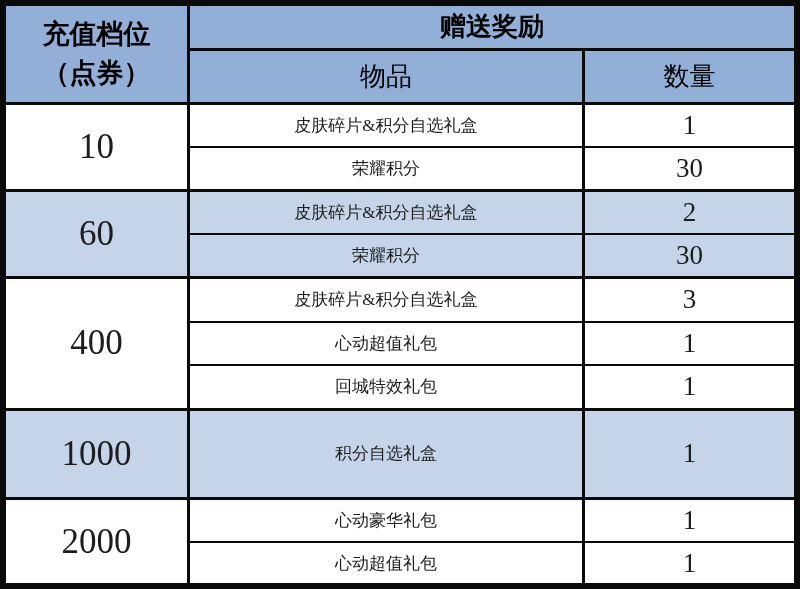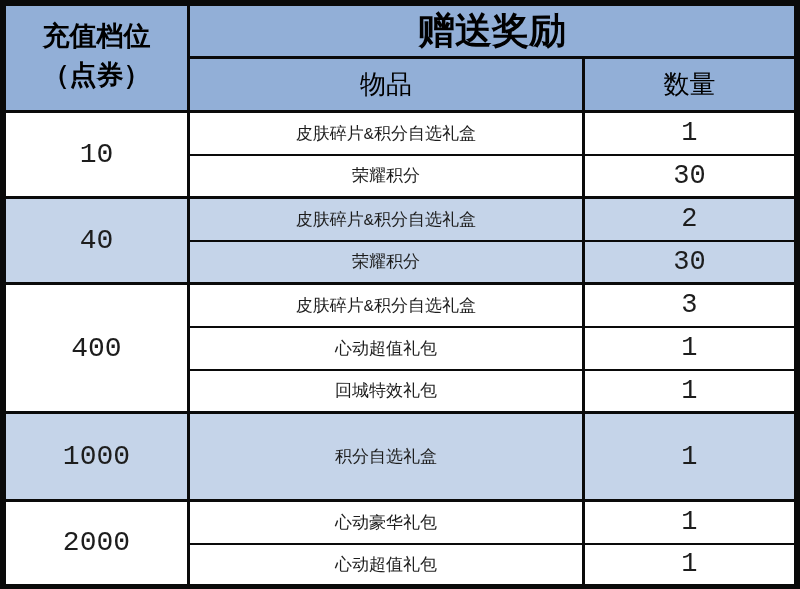--- a/index.html
+++ b/index.html
@@ -16,21 +16,21 @@
     width: 800px;
     height: 589px;
     overflow: hidden;
   }
   table.reward-table {
     width: 800px;
     height: 589px;
     border-collapse: collapse;
     table-layout: fixed;
     border: 6px solid var(--border);
-    font-family: Liberation Mono, monospace;
+    font-family: Liberation Serif, serif;
     color: var(--text);
   }
   col.c-tier { width: 184px; }
   col.c-item { width: 392px; }
   col.c-qty  { width: 212px; }
 
   th, td {
     border: 2px solid var(--border);
     border-left-width: 3px;
     border-right-width: 3px;
@@ -47,31 +47,31 @@
   }
   tr.h1 { height: 46px; }
   tr.h2 { height: 54px; }
   th.tier-head {
     font-weight: bold;
     font-size: 27px;
     line-height: 1.45;
   }
   th.rewards-head {
     font-weight: bold;
-    font-size: 37px;
+    font-size: 26px;
   }
   th.sub-head {
     font-weight: normal;
     font-size: 26px;
   }
   tbody tr { height: 43px; }
   tbody tr.single { height: 88px; }
   tbody tr.group-start td { border-top-width: 3px; }
   tbody tr.hl td { background: var(--row-blue); }
-  td.tier-cell { font-size: 28px; }
+  td.tier-cell { font-size: 35px; }
   td.qty-cell  { font-size: 27px; }
   td.item-cell { font-size: 17px; }
 </style>
 </head>
 <body>
 
 <table class="reward-table">
   <colgroup>
     <col class="c-tier">
     <col class="c-item">
@@ -94,21 +94,21 @@
       <tr class="group-start">
         <td rowspan="2" class="tier-cell">10</td>
         <td class="item-cell">皮肤碎片&amp;积分自选礼盒</td>
         <td class="qty-cell">1</td>
       </tr>
       <tr>
         <td class="item-cell">荣耀积分</td>
         <td class="qty-cell">30</td>
       </tr>
       <tr class="group-start hl">
-        <td rowspan="2" class="tier-cell">40</td>
+        <td rowspan="2" class="tier-cell">60</td>
         <td class="item-cell">皮肤碎片&amp;积分自选礼盒</td>
         <td class="qty-cell">2</td>
       </tr>
       <tr class="hl">
         <td class="item-cell">荣耀积分</td>
         <td class="qty-cell">30</td>
       </tr>
       <tr class="group-start">
         <td rowspan="3" class="tier-cell">400</td>
         <td class="item-cell">皮肤碎片&amp;积分自选礼盒</td>

